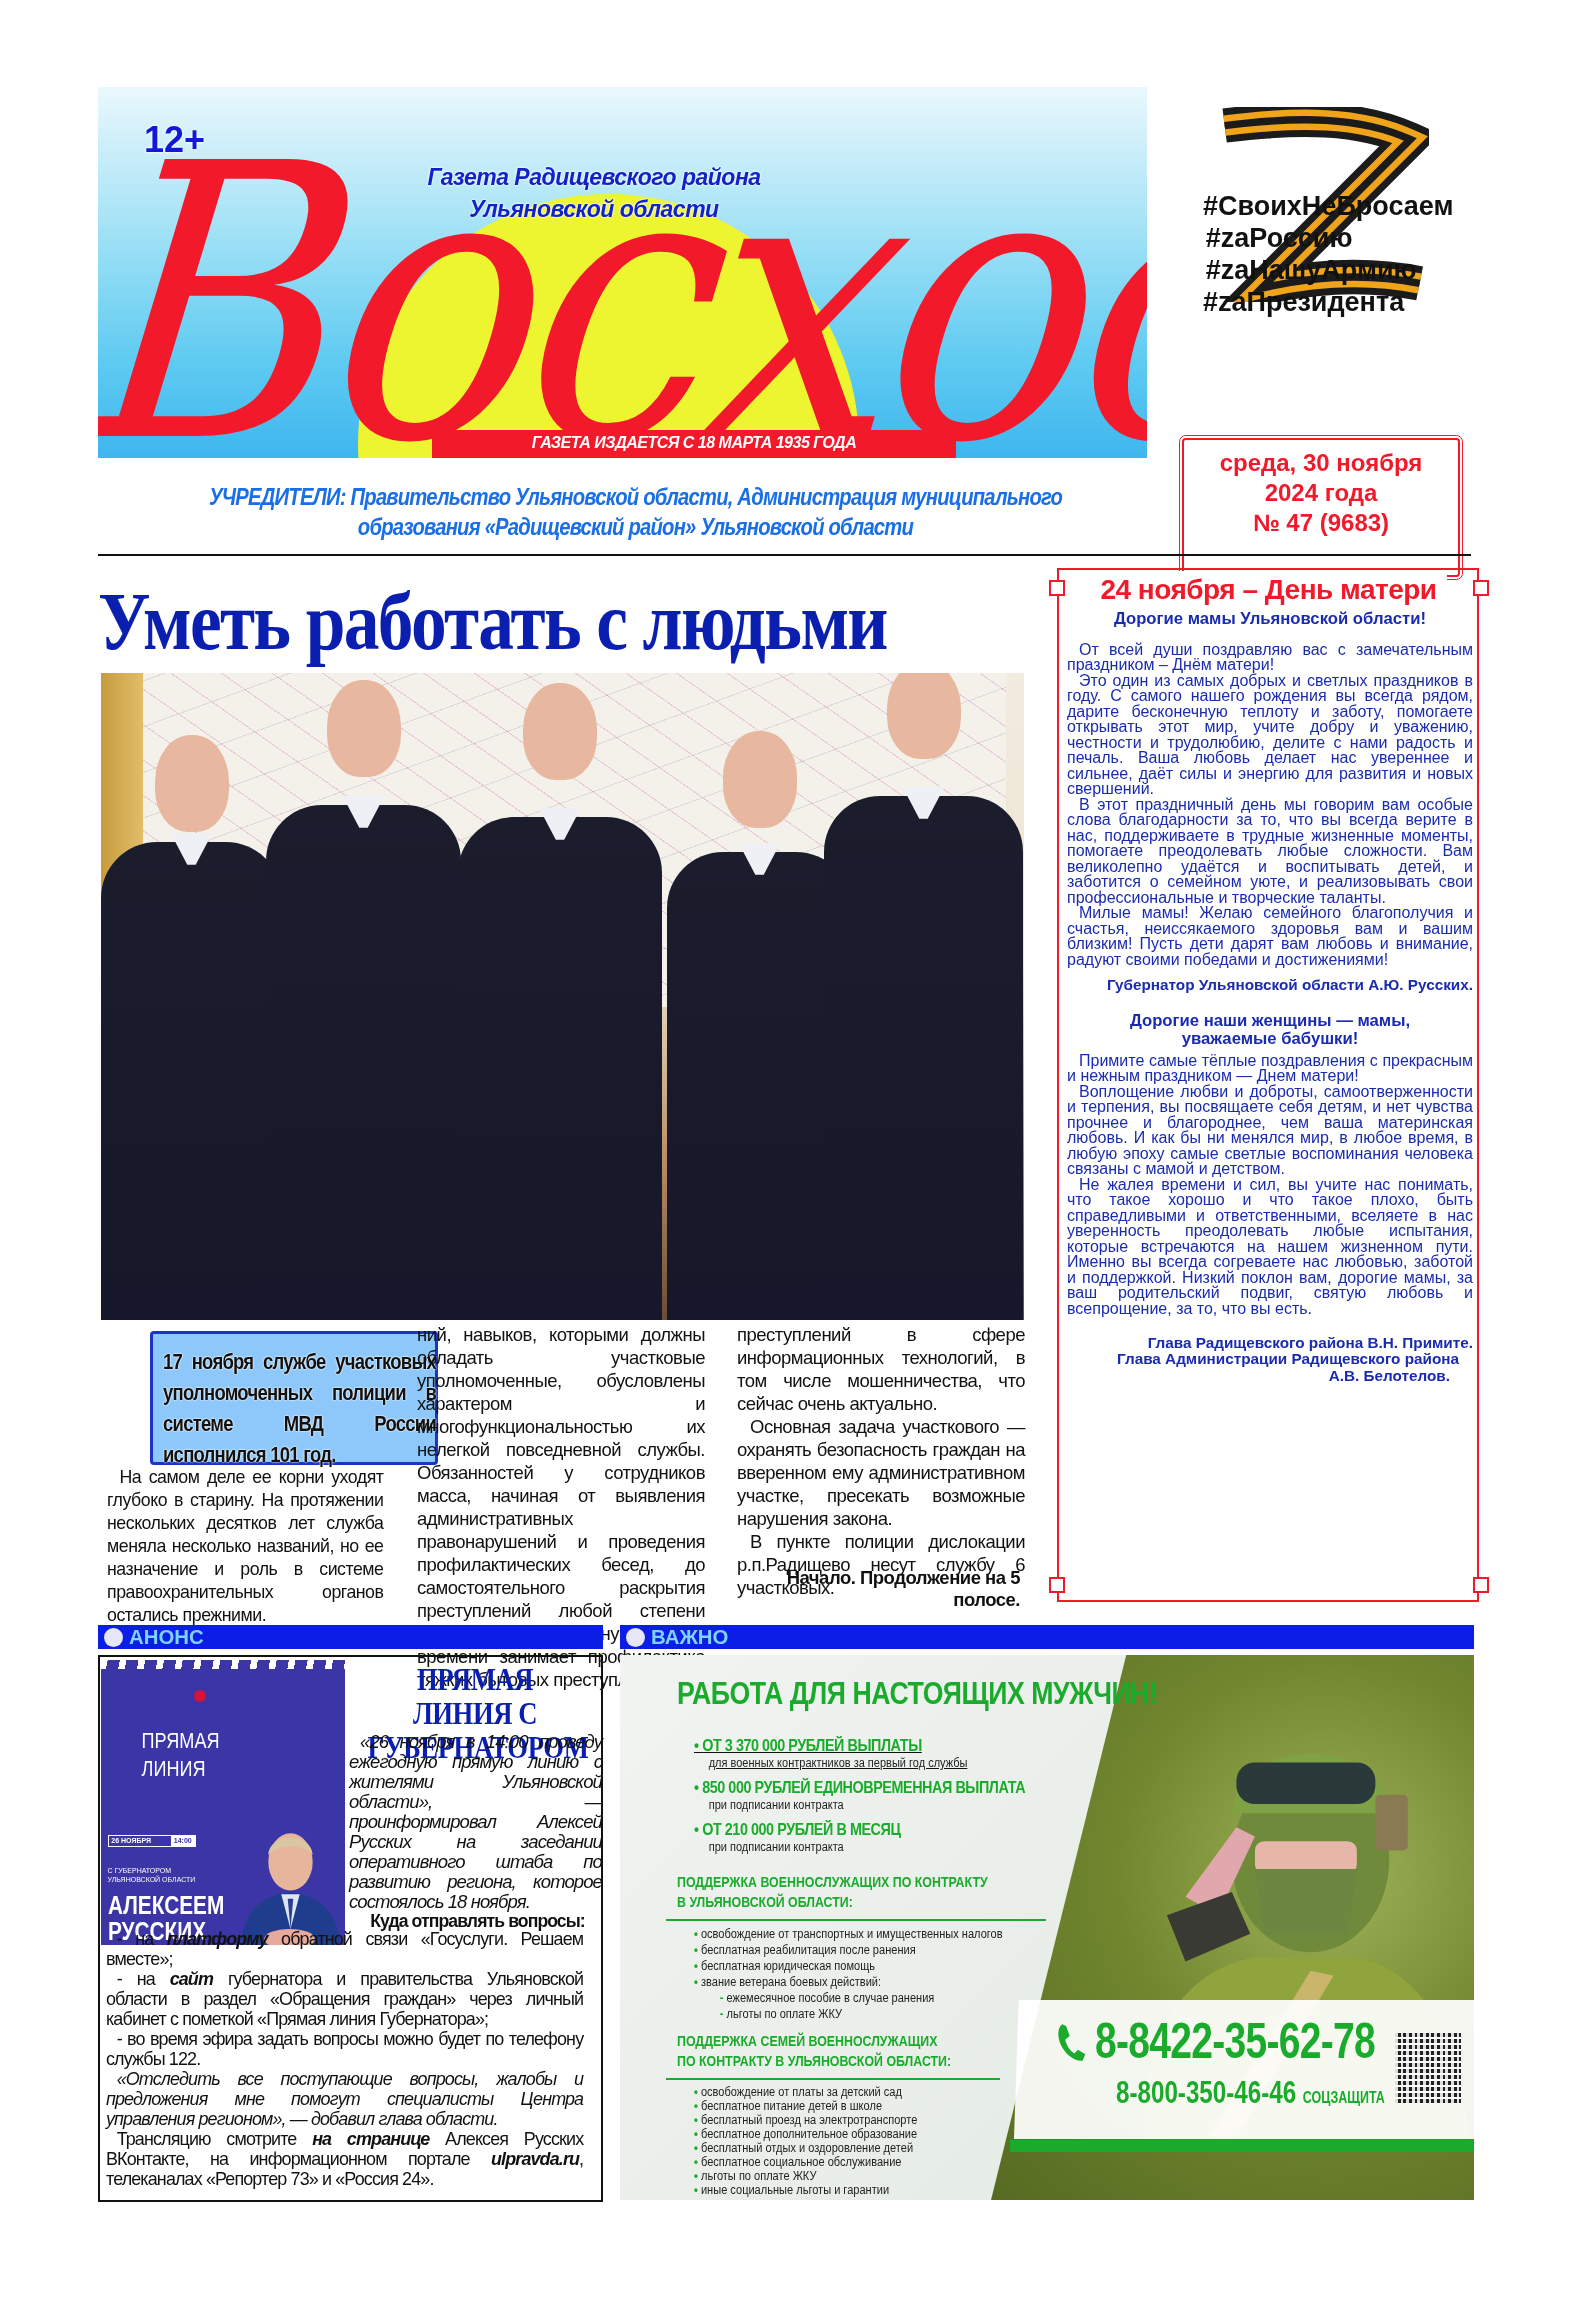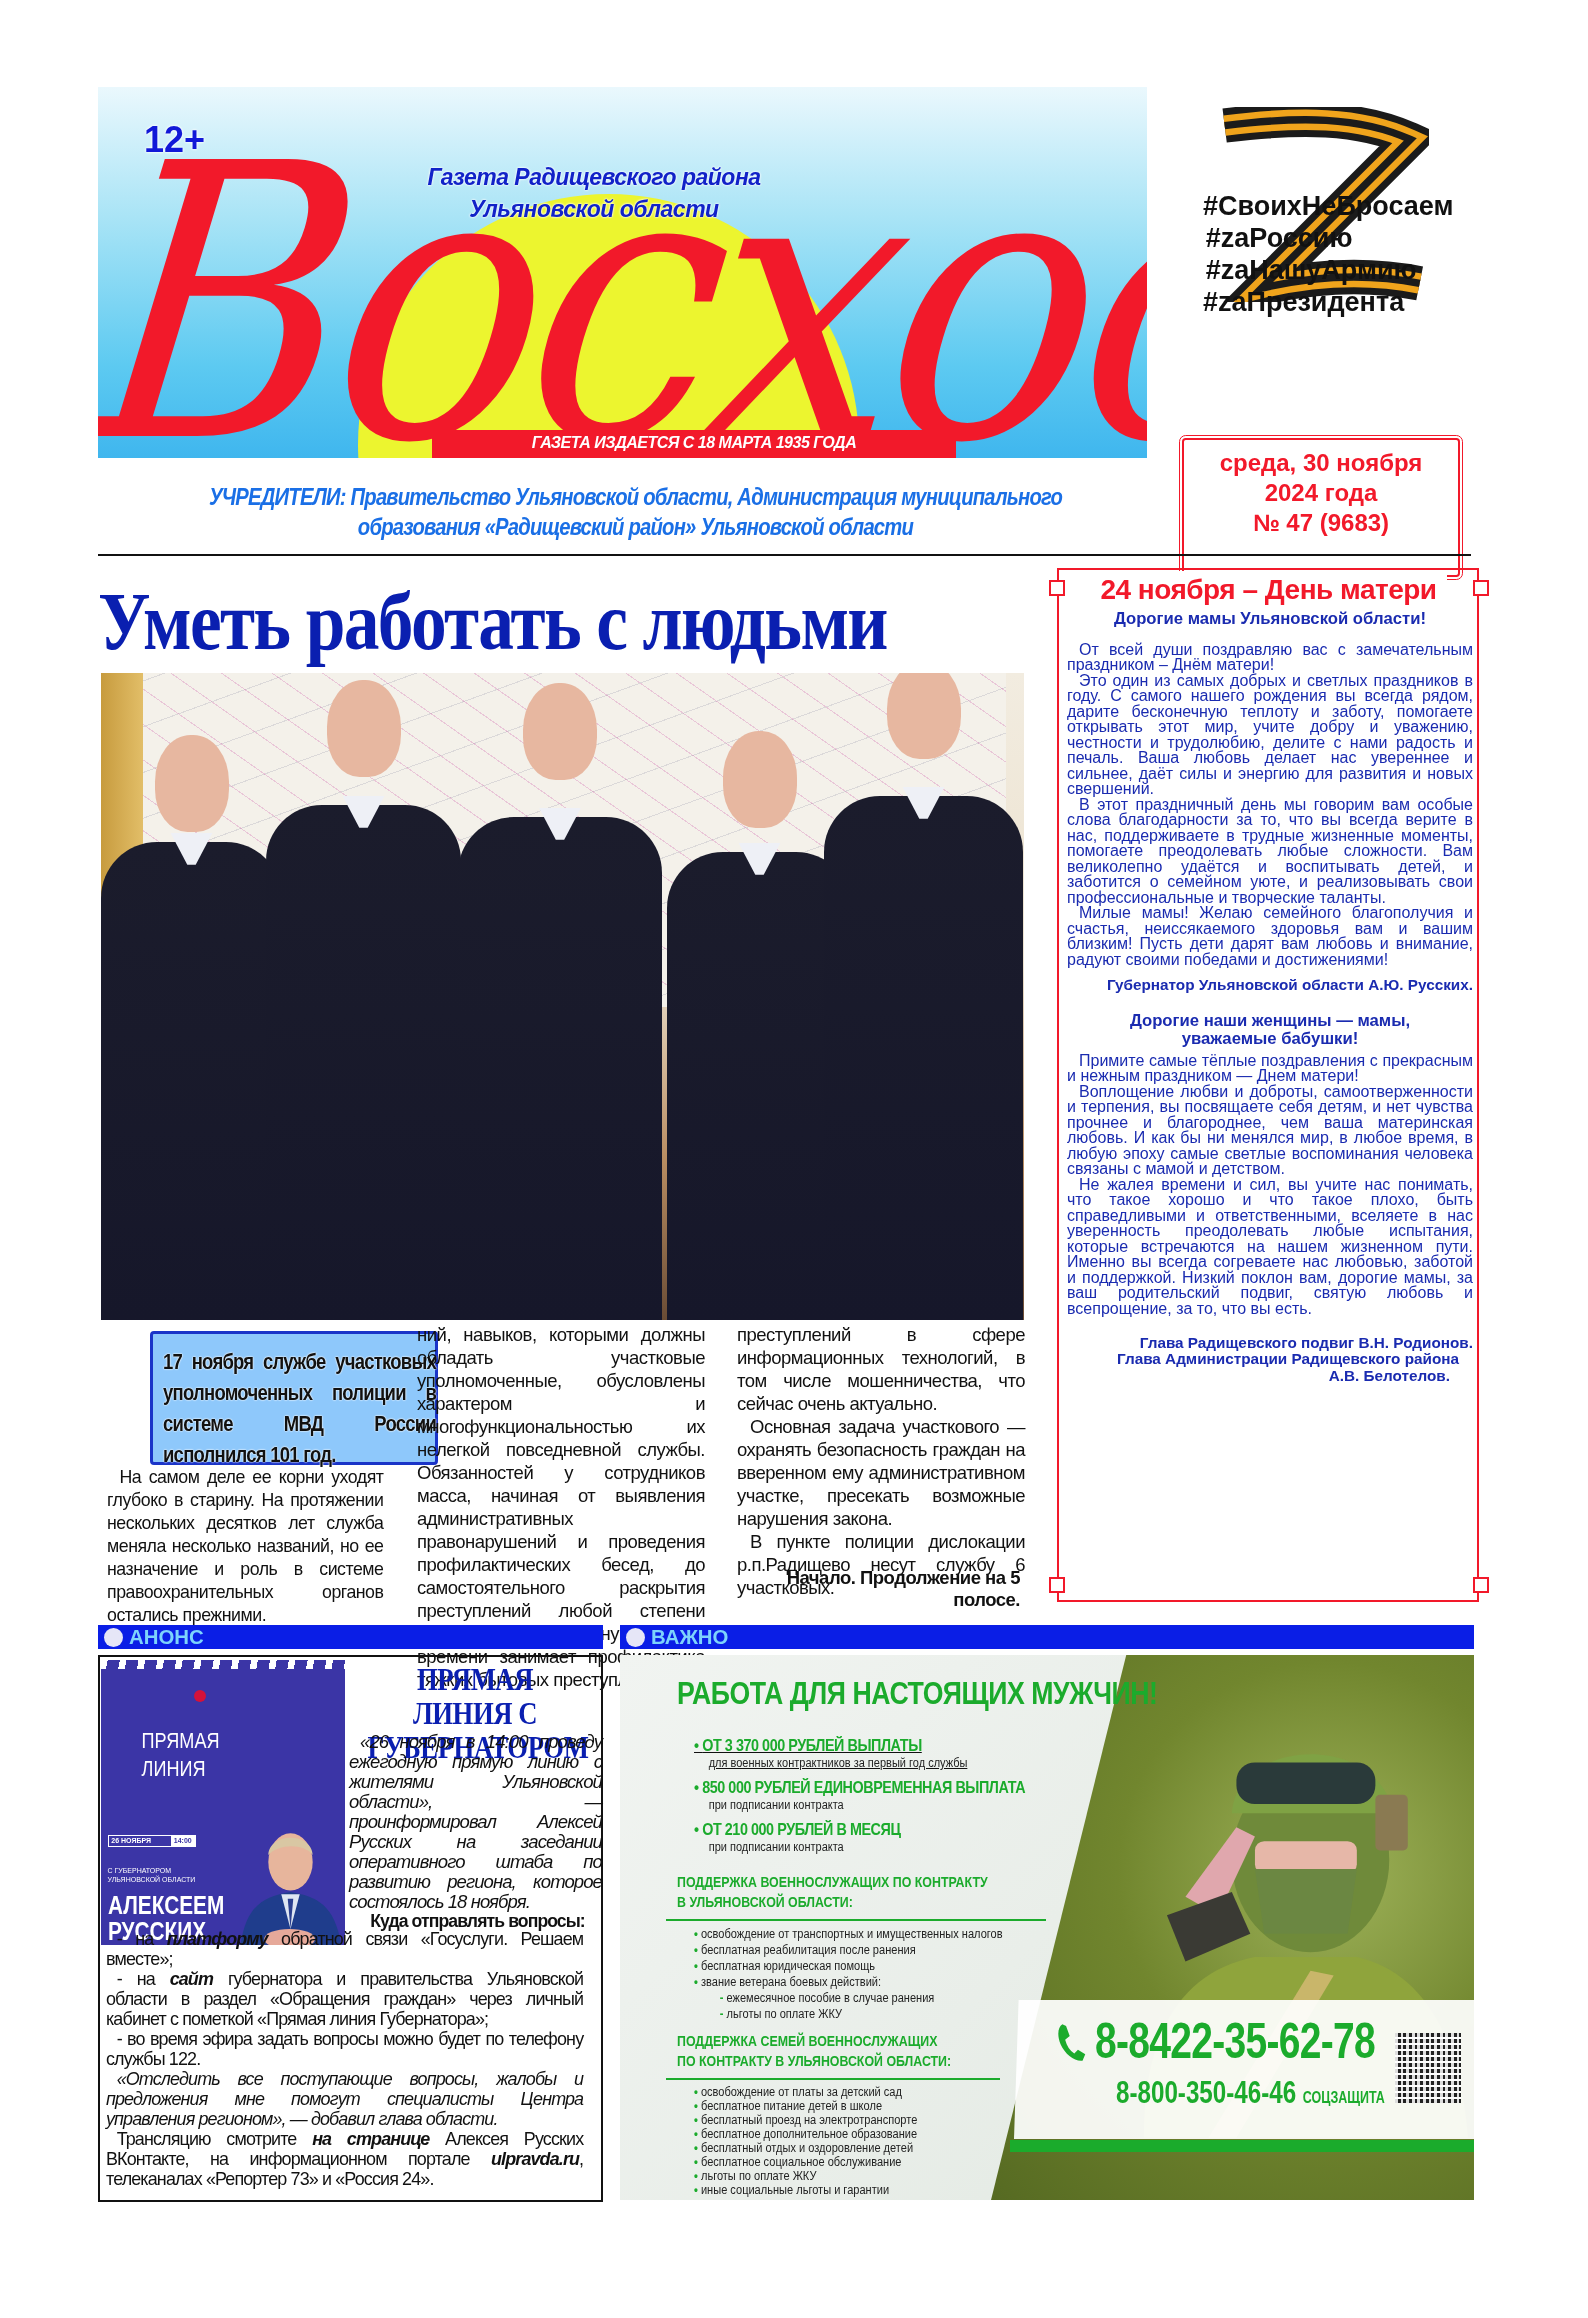--- a/index.html
+++ b/index.html
@@ -234,21 +234,21 @@
   </div>
   <div class="mb-sig" style="margin-top:10.2px;">Губернатор Ульяновской области  А.Ю. Русских.</div>
 
   <div class="mb-h" style="margin-top:18px;">Дорогие наши женщины — мамы,</div>
   <div class="mb-h">уважаемые бабушки!</div>
   <div class="mb-text" style="margin-top:3.7px;">
     <p>Примите самые тёплые поздравления с прекрасным и нежным праздником — Днем матери!</p>
     <p>Воплощение любви и доброты, самоотверженности и терпения, вы посвящаете себя детям, и нет чувства прочнее и благороднее, чем ваша материнская любовь. И как бы ни менялся мир, в любое время, в любую эпоху самые светлые воспоминания человека связаны с мамой и детством.</p>
     <p>Не жалея времени и сил, вы учите нас понимать, что такое хорошо и что такое плохо, быть справедливыми и ответственными, вселяете в нас уверенность преодолевать любые испытания, которые встречаются на нашем жизненном пути. Именно вы всегда согреваете нас любовью, заботой и поддержкой. Низкий поклон вам, дорогие мамы, за ваш родительский подвиг, святую любовь и всепрощение, за то, что вы есть.</p>
   </div>
-  <div class="mb-sig" style="margin-top:18.5px;">Глава Радищевского подвиг В.Н. Родионов.</div>
+  <div class="mb-sig" style="margin-top:18.5px;">Глава Радищевского района В.Н. Примите.</div>
   <div class="mb-sig" style="padding-right:14px;">Глава Администрации Радищевского района</div>
   <div class="mb-sig" style="padding-right:23px;">А.В. Белотелов.</div>
 </div>
 
 <div class="abs section-bar" style="left:98px; top:1625px; width:505px;">
   <span class="dot"></span>
   <span class="label">АНОНС</span>
 </div>
 <div class="abs section-bar" style="left:620px; top:1625px; width:854px;">
   <span class="dot"></span>

